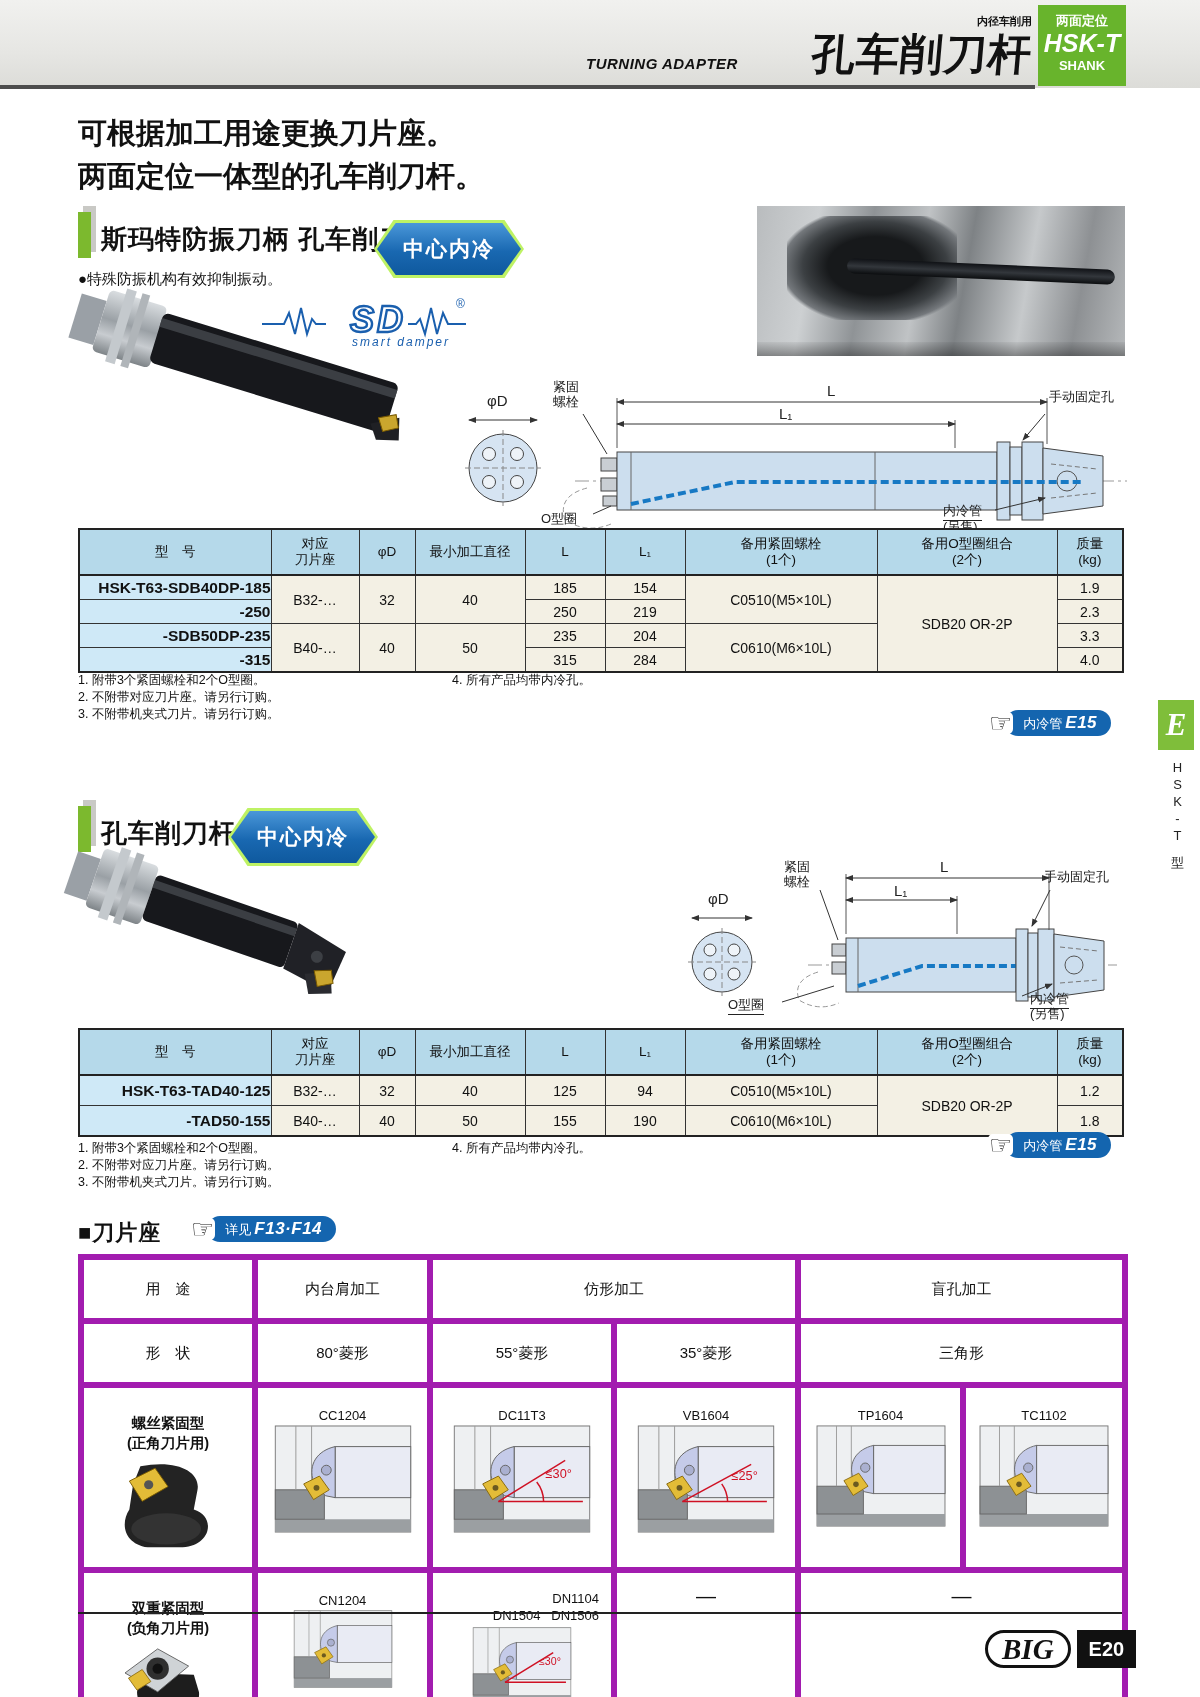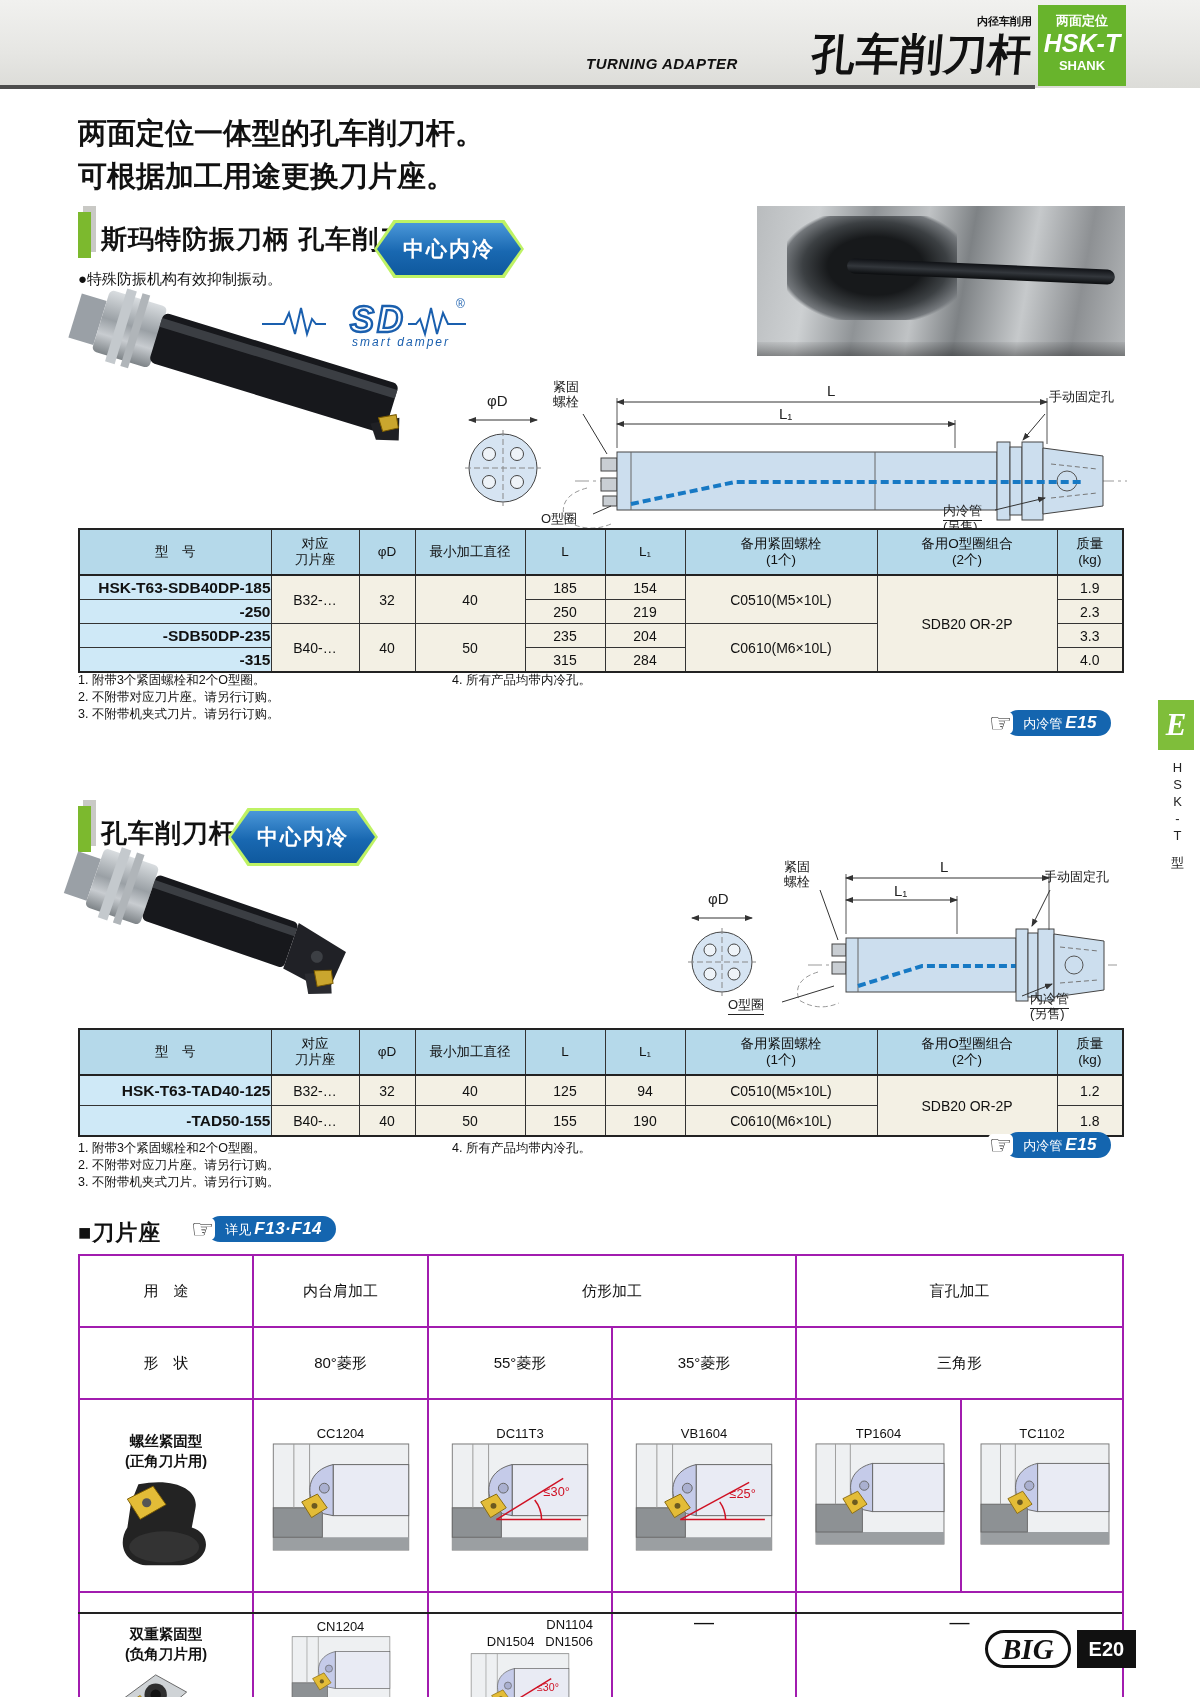--- a/index.html
+++ b/index.html
@@ -67,21 +67,21 @@
     display:flex;align-items:baseline;gap:3px;white-space:nowrap;}
   .pill b{font-size:17px;font-style:italic;letter-spacing:.5px;}
 
   
   .e-tab{width:36px;height:50px;background:#7fbe3a;color:#fff;display:flex;align-items:center;justify-content:center;
     font-family:"Liberation Serif",serif;font-style:italic;font-weight:bold;font-size:31px;}
   .v-label{writing-mode:vertical-rl;text-orientation:upright;font-size:13px;letter-spacing:2px;color:#222;}
 
   
   table.seat{border-collapse:collapse;table-layout:fixed;width:1044px;border:2px solid #222;}
-  table.seat th,table.seat td{border:2px solid #a21caf;padding:18px;text-align:center;vertical-align:top;background:#fff;}
+  table.seat th,table.seat td{border:6px solid #a21caf;padding:12px;text-align:center;vertical-align:top;background:#fff;}
   table.seat .hd{font-size:15px;font-weight:normal;vertical-align:middle;height:34px;}
   .mlabel{font-size:13px;margin:8px 0 2px;}
   .mlabel.left{text-align:right;padding-left:10px;margin-top:6px;line-height:1.3;}
   .rowlabel{font-size:14.5px;line-height:1.35;padding-top:14px;}
   .dash{font-size:20px;vertical-align:middle;}
 
   
   .footer-line{height:2px;background:#222;}
   .big-logo{display:inline-block;border:3px solid #111;border-radius:19px;padding:0 14px;
     font-family:"Liberation Serif",serif;font-style:italic;font-weight:bold;font-size:29px;line-height:32px;}
@@ -137,22 +137,22 @@
   <div class="abs hdr-cat">内径车削用</div>
   <div class="abs hdr-en">TURNING ADAPTER</div>
   <div class="abs hdr-title">孔车削刀杆</div>
   <div class="abs shank-badge">
     <span class="b1">两面定位</span>
     <span class="b2">HSK-T</span>
     <span class="b3">SHANK</span>
   </div>
 
   <div class="abs intro">
+    <div>可根据加工用途更换刀片座。</div>
     <div>两面定位一体型的孔车削刀杆。</div>
-    <div>可根据加工用途更换刀片座。</div>
   </div>
 
   <div class="abs sec-bar" style="left:78px;top:212px;"></div>
   <div class="abs sec-title" style="left:101px;top:222px;">斯玛特防振刀柄 孔车削刀杆</div>
   <div class="abs hexo" style="left:374px;top:210px;width:150px;height:58px;">
     <div class="hexi">中心内冷</div>
   </div>
   <div class="abs bullet" style="left:78px;top:270px;">●特殊防振机构有效抑制振动。</div>
 
   <svg class="abs" style="left:260px;top:294px;" width="215" height="56" viewBox="0 0 215 56">

